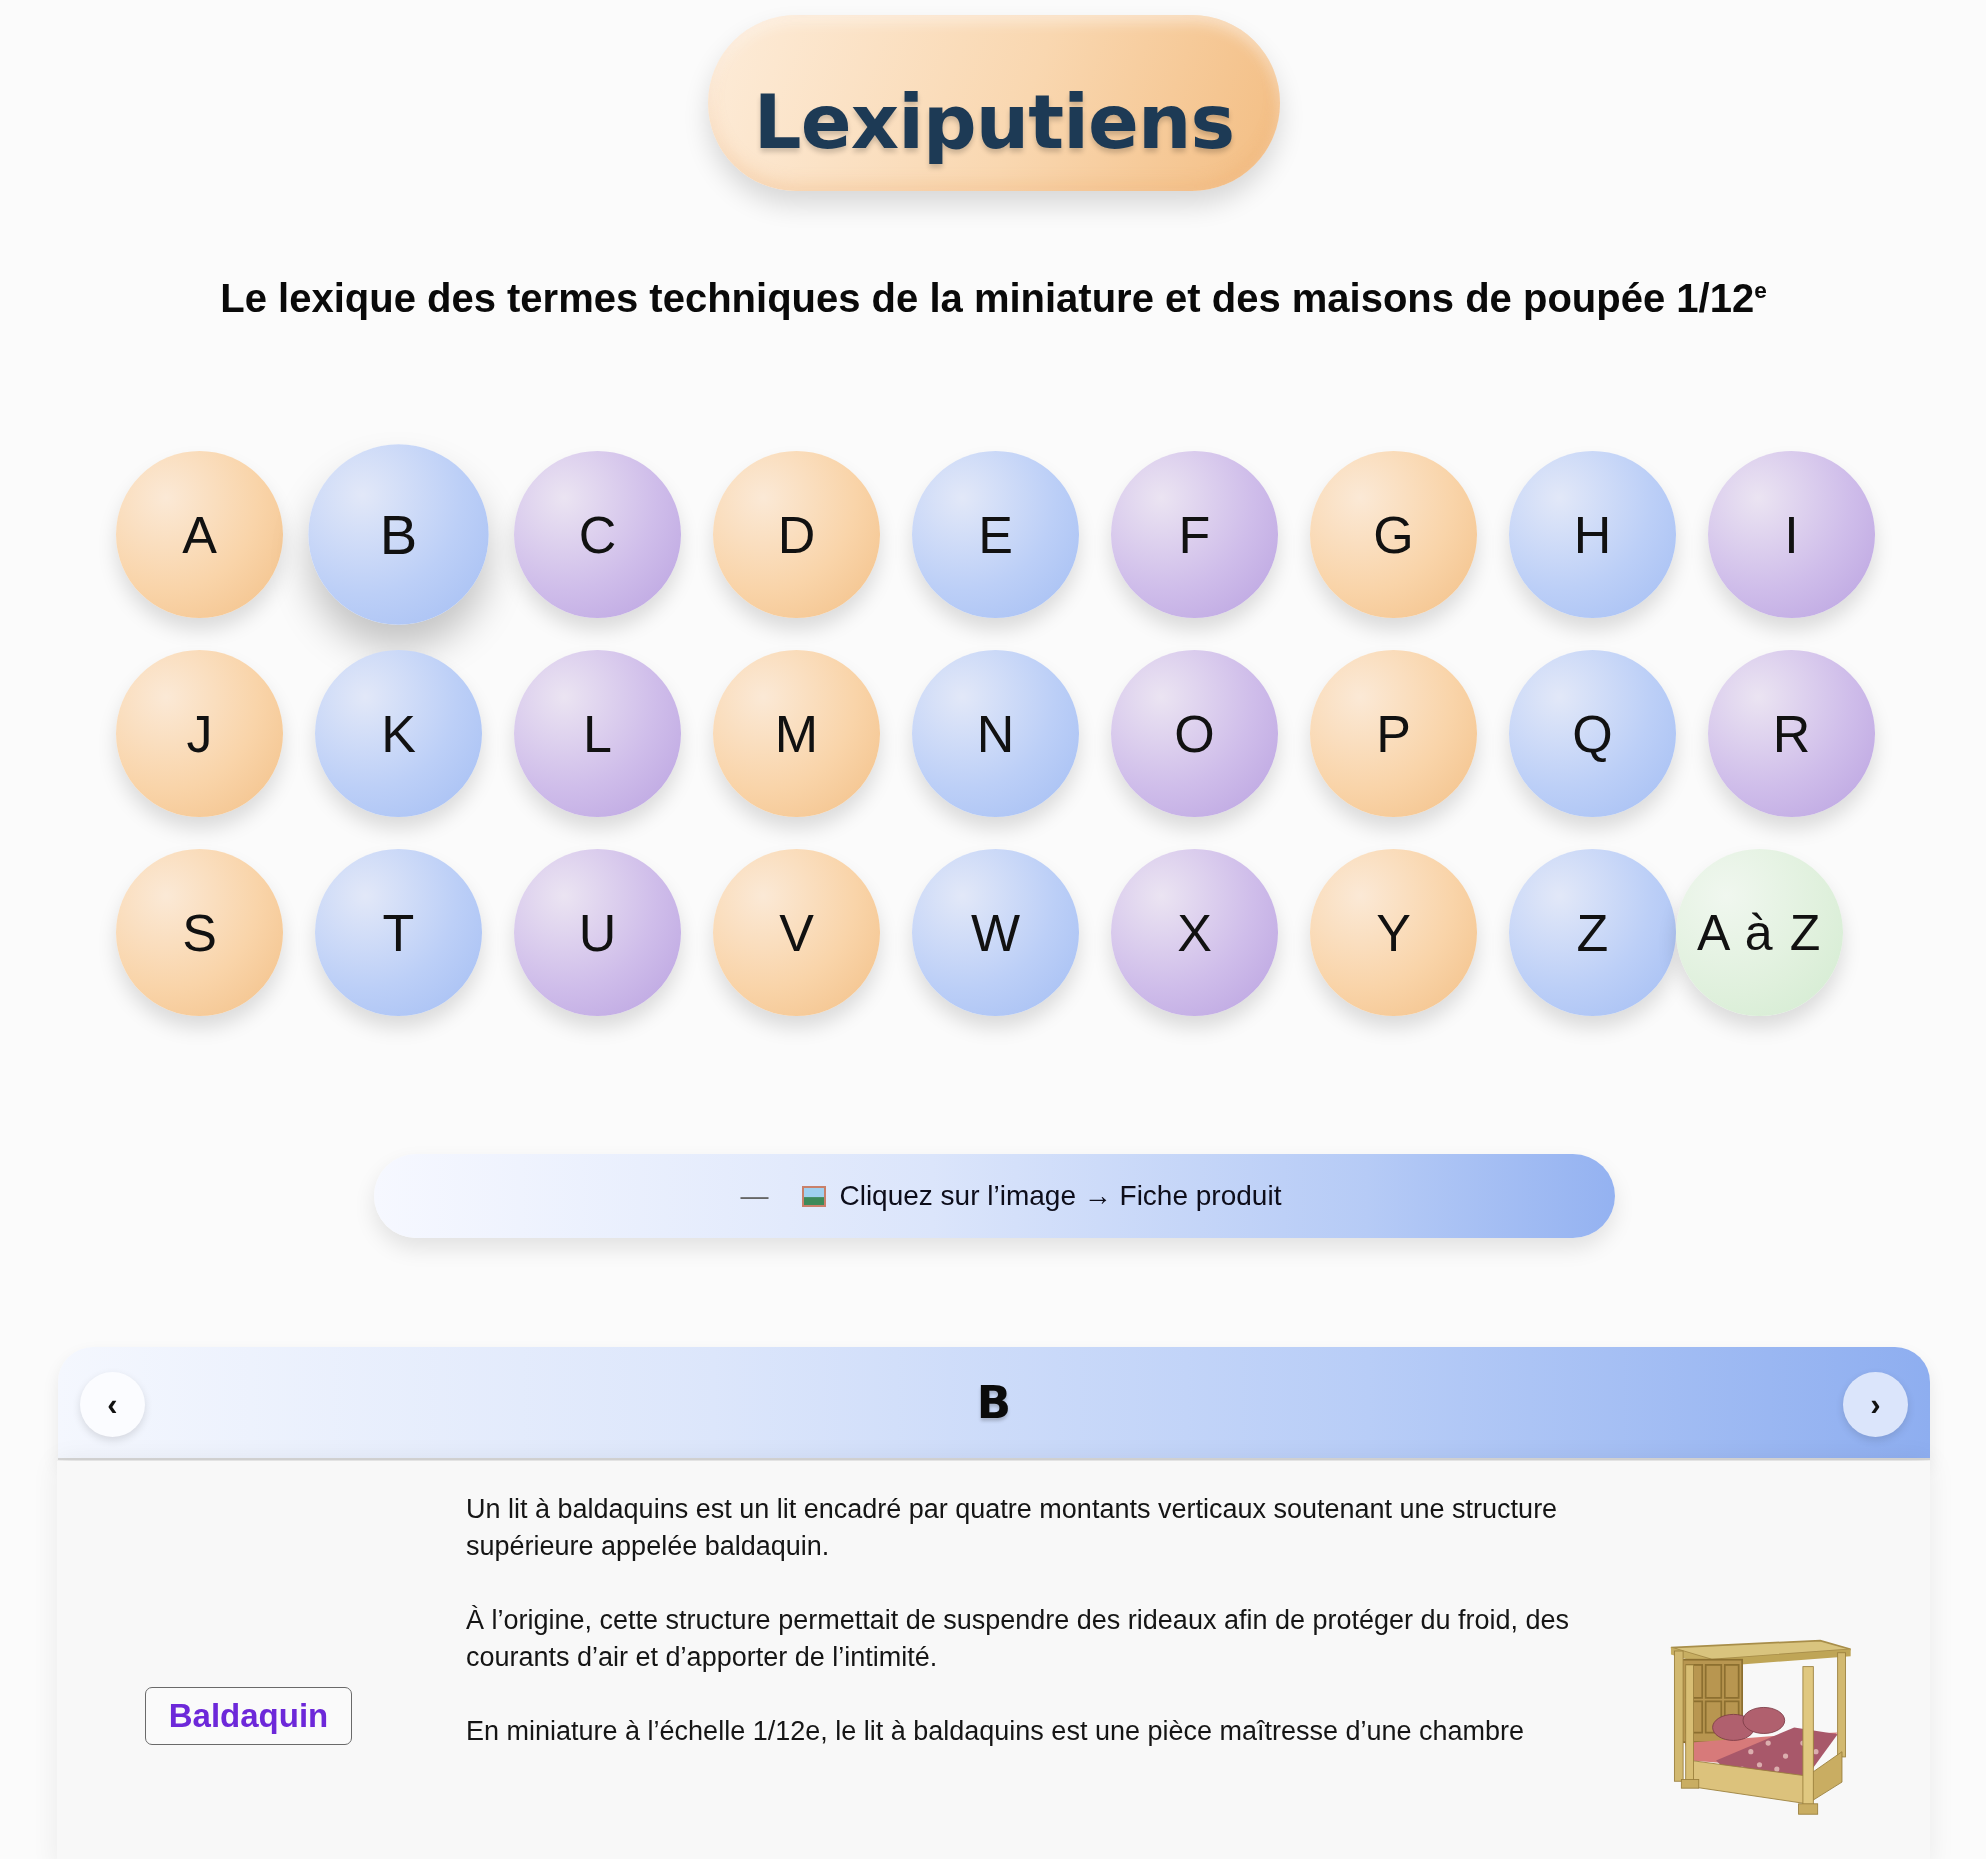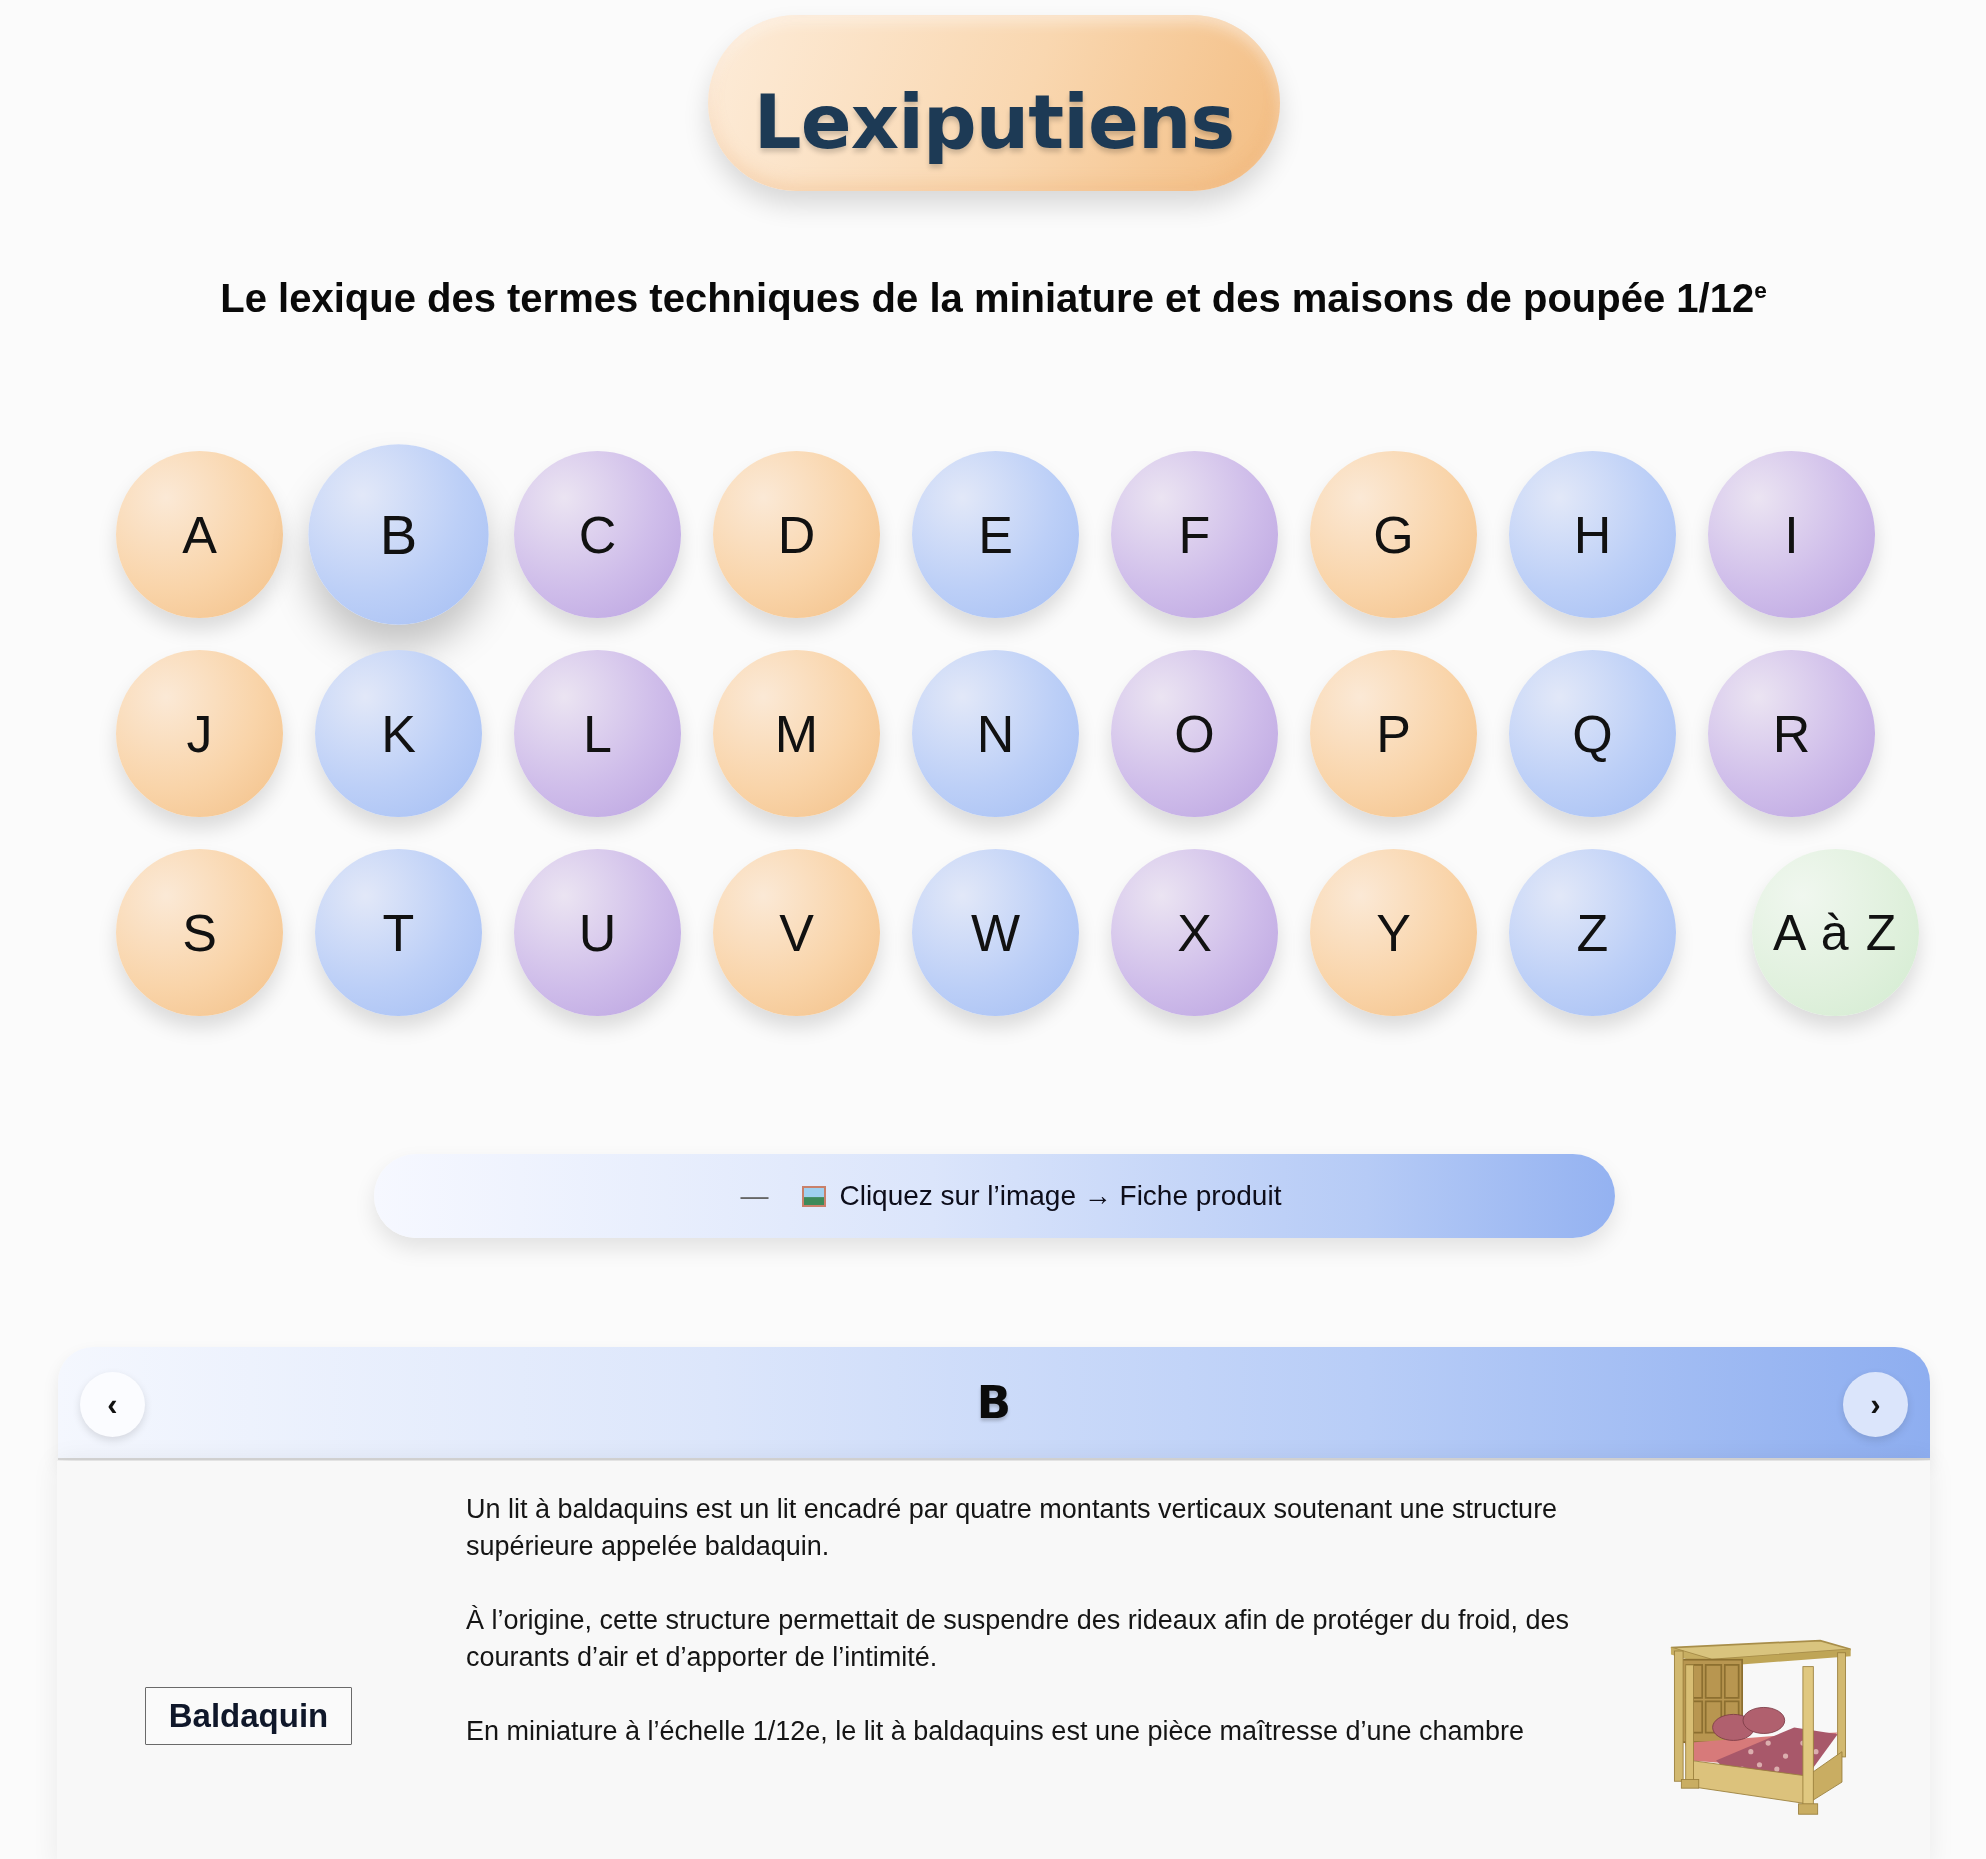--- a/index.html
+++ b/index.html
@@ -86,23 +86,23 @@
   .nav-btn.prev { left:22px; }
   .nav-btn.next { right:22px; background:#dbe5fb; }
 
   .panel-body {
     position:absolute; left:57px; top:1461px; width:1873px; height:408px;
     background:#f8f8f8;
     box-shadow:0 0 26px rgba(0,0,0,0.07);
   }
   .term-box {
     position:absolute; left:88px; top:226px; width:207px; height:58px;
-    border:1.7px solid #6a6a6a; border-radius:1px; box-sizing:border-box;
-    display:flex; align-items:center; justify-content:center;
-    font-weight:bold; font-size:33px; color:#0f172a; cursor:pointer; background:#fafafa;
+    border:1.7px solid #6a6a6a; border-radius:7px; box-sizing:border-box;
+    display:flex; align-items:center; justify-content:center;
+    font-weight:bold; font-size:33px; color:#6d28d9; cursor:pointer; background:#fafafa;
   }
   .desc {
     position:absolute; left:409px; top:30px; width:1165px;
     font-size:27px; line-height:37px; color:#151515;
   }
   .desc p { margin:0 0 37px 0; }
   .bed {
     position:absolute; left:1607px; top:169px; width:191px; height:187px; cursor:pointer;
   }
 </style>
@@ -137,21 +137,21 @@
     <div class="letter blue" style="left: 1509px; top: 650px;">Q</div>
     <div class="letter purple" style="left: 1708px; top: 650px;">R</div>
     <div class="letter orange" style="left: 116px; top: 849px;">S</div>
     <div class="letter blue" style="left: 315px; top: 849px;">T</div>
     <div class="letter purple" style="left: 514px; top: 849px;">U</div>
     <div class="letter orange" style="left: 713px; top: 849px;">V</div>
     <div class="letter blue" style="left: 912px; top: 849px;">W</div>
     <div class="letter purple" style="left: 1111px; top: 849px;">X</div>
     <div class="letter orange" style="left: 1310px; top: 849px;">Y</div>
     <div class="letter blue" style="left: 1509px; top: 849px;">Z</div>
-    <div class="letter green" style="left: 1752px; top: 849px;">A à Z</div>
+    <div class="letter green" style="left: 1676px; top: 849px;">A à Z</div>
   </div>
 
 <div class="hint-bar">
   <span class="hint-sep">—</span>
   <span class="hint-item">
     <span class="icon-pic"></span>
     <span>Cliquez sur l’image → Fiche produit</span>
   </span>
 </div>
 

